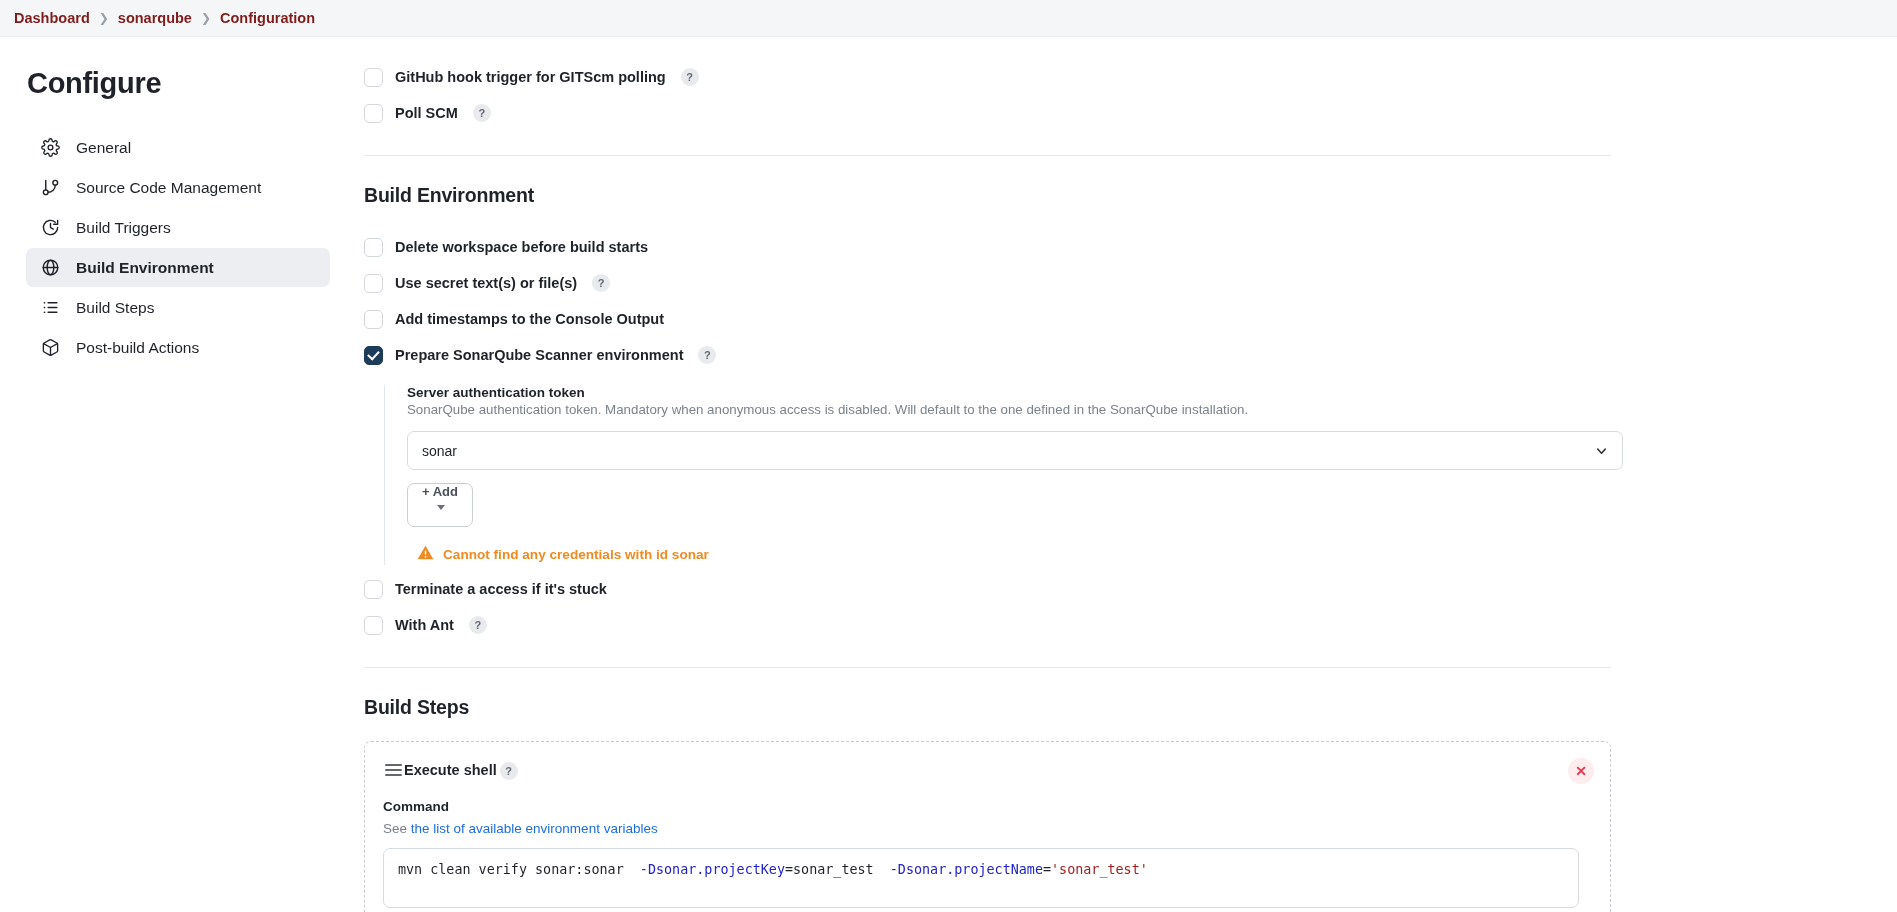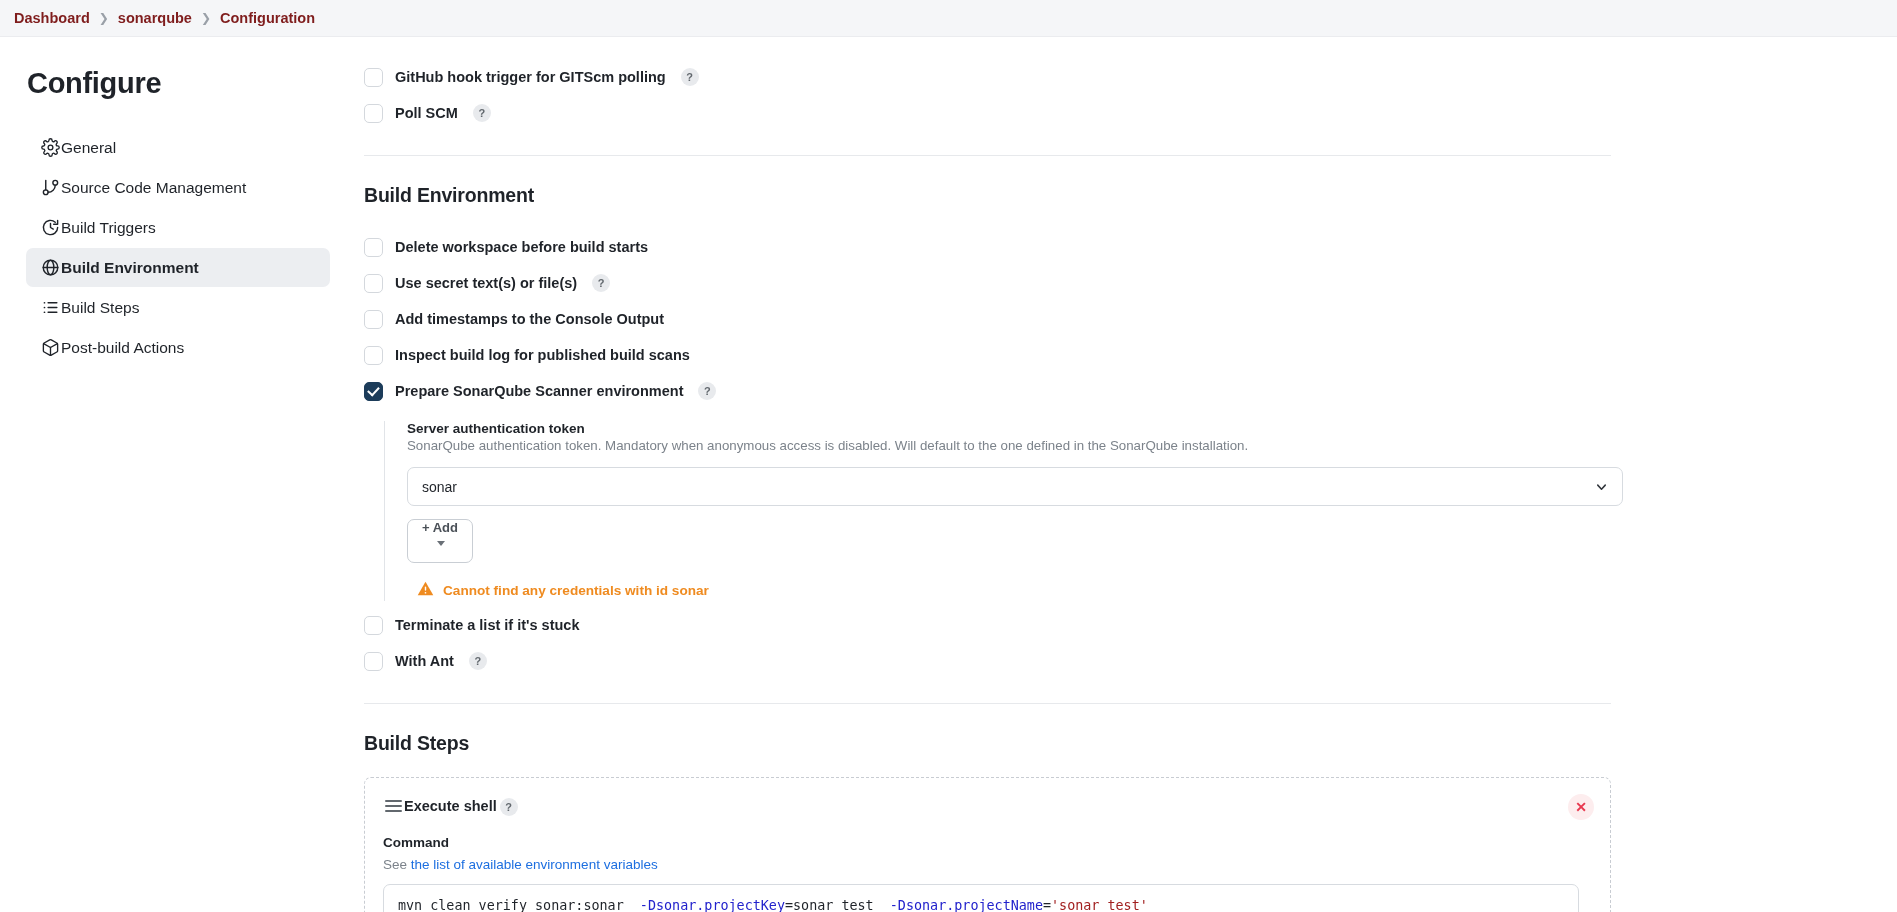--- a/index.html
+++ b/index.html
@@ -44,20 +44,21 @@
   .configure-title {
     font-size: 29px;
     font-weight: 700;
     letter-spacing: -0.3px;
     margin: 0 0 28px 1px;
   }
   .nav { display: flex; flex-direction: column; gap: 1px; }
   .nav-item {
     display: flex;
     align-items: center;
+    gap: 15px;
     height: 39px;
     padding: 0 14px 0 14px;
     margin-right: 22px;
     border-radius: 7px;
     font-size: 15.5px;
     font-weight: 500;
     color: #1f2329;
     cursor: pointer;
     text-decoration: none;
   }
@@ -358,24 +359,20 @@
         <span class="cb"></span>
         <span class="cb-label">Use secret text(s) or file(s)</span>
         <span class="help">?</span>
       </div>
 
       <div class="cb-row">
         <span class="cb"></span>
         <span class="cb-label">Add timestamps to the Console Output</span>
       </div>
 
-      <div class="cb-row">
-        <span class="cb"></span>
-        <span class="cb-label">Inspect build log for published build scans</span>
-      </div>
 
       <div class="cb-row">
         <span class="cb checked"></span>
         <span class="cb-label">Prepare SonarQube Scanner environment</span>
         <span class="help">?</span>
       </div>
 
       <div class="nested">
         <div class="field-label">Server authentication token</div>
         <div class="field-desc">SonarQube authentication token. Mandatory when anonymous access is disabled. Will default to the one defined in the SonarQube installation.</div>
@@ -401,21 +398,21 @@
               <rect x="11" y="9" width="2" height="6" fill="#fff" rx="1"></rect>
               <circle cx="12" cy="18" r="1.2" fill="#fff"></circle>
             </svg>
           </span>
           <span class="warn-text">Cannot find any credentials with id sonar</span>
         </div>
       </div>
 
       <div class="cb-row">
         <span class="cb"></span>
-        <span class="cb-label">Terminate a list if it's stuck</span>
+        <span class="cb-label">Terminate a access if it's stuck</span>
       </div>
 
       <div class="cb-row">
         <span class="cb"></span>
         <span class="cb-label">With Ant</span>
         <span class="help">?</span>
       </div>
 
       <hr class="section-rule">
 

